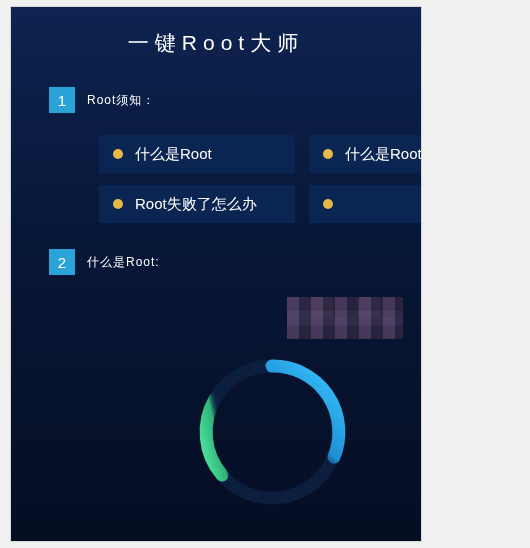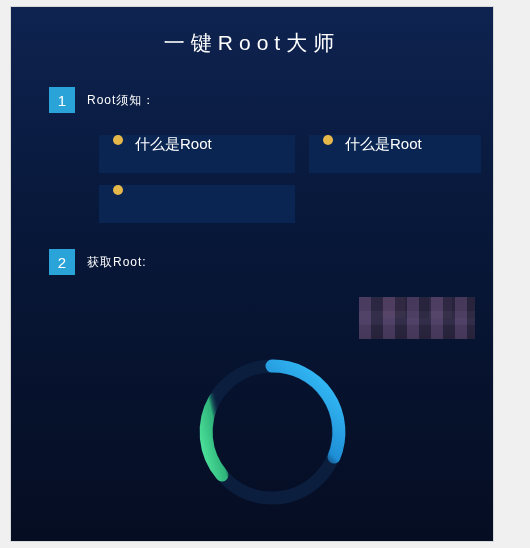--- a/index.html
+++ b/index.html
@@ -5,21 +5,21 @@
   * { margin: 0; padding: 0; box-sizing: border-box; }
   body {
     width: 530px;
     height: 548px;
     background: #f0f0f0;
     font-family: "Microsoft YaHei", Arial, sans-serif;
     overflow: hidden;
   }
   .panel {
     margin: 6px 10px;
-    width: 484px;
+    width: 412px;
     height: 536px;
     background: linear-gradient(180deg, #0e2350 0%, #08183a 40%, #050d22 100%);
     position: relative;
     border: 1px solid #d8d8d8;
     overflow: hidden;
   }
   .title {
     text-align: center;
     color: #ffffff;
     font-size: 21px;
@@ -57,20 +57,21 @@
     margin-left: 50px;
     display: grid;
     grid-template-columns: 196px 172px;
     column-gap: 14px;
     row-gap: 12px;
   }
   .topic-btn {
     background: #0a2552;
     height: 38px;
     display: flex;
+    align-items: center;
     padding-left: 14px;
     gap: 12px;
     cursor: pointer;
     border: none;
   }
   .bullet {
     width: 10px;
     height: 10px;
     border-radius: 50%;
     background: #e6b84a;
@@ -130,28 +131,32 @@
       <div class="topic-btn">
         <span class="bullet"></span>
         <span class="topic-label">什么是Root</span>
       </div>
       <div class="topic-btn">
         <span class="bullet"></span>
         <span class="topic-label">什么是Root</span>
       </div>
       <div class="topic-btn">
         <span class="bullet"></span>
+        <span class="topic-label">Root失败了怎么办</span>
+      </div>
+      <div class="topic-btn">
+        <span class="bullet"></span>
       </div>
     </div>
   </div>
 
   <div class="section2">
     <div class="section-header">
       <div class="step-badge">2</div>
-      <div class="section-title">获取Root:</div>
+      <div class="section-title">什么是Root:</div>
     </div>
   </div>
 
   <div class="pixelated"></div>
 
   <div class="spinner-wrap">
     <svg viewBox="0 0 170 170">
       <defs>
         <linearGradient id="gblue" x1="1" y1="0" x2="0.3" y2="1">
           <stop offset="0%" stop-color="#3ac7ff"></stop>

